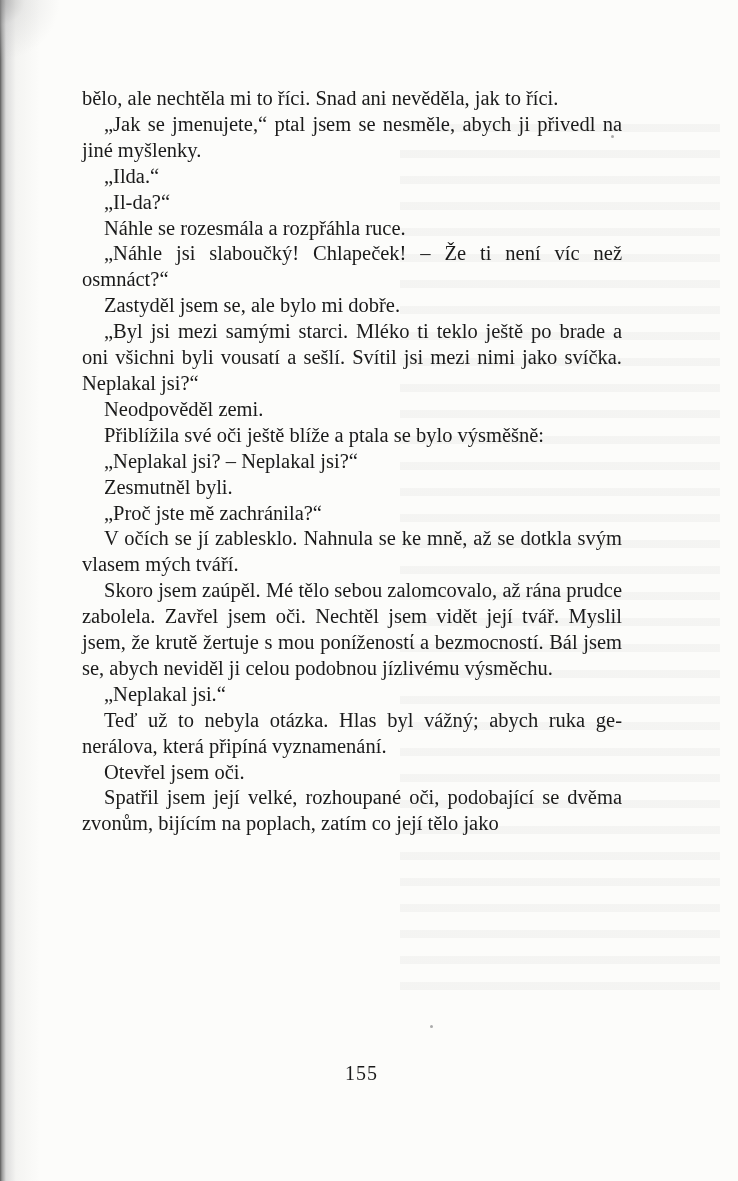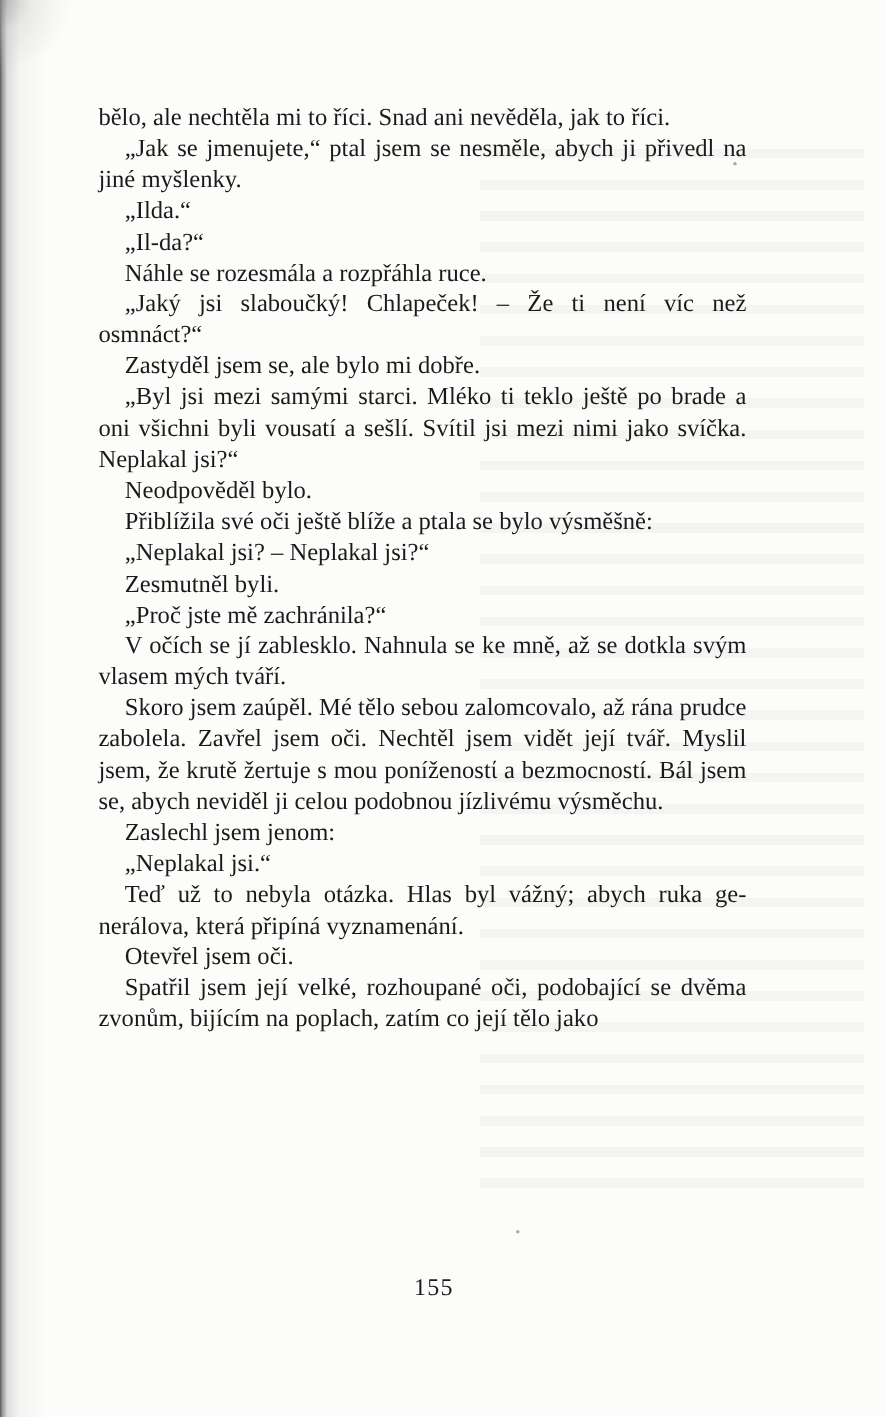--- a/index.html
+++ b/index.html
@@ -84,31 +84,30 @@
   <div class="binding-shadow"></div>
   <div class="corner-shadow"></div>
   <div class="bleed"></div>
 
   <div class="text-block">
     <p class="para noindent">bělo, ale nechtěla mi to říci. Snad ani nevěděla, jak to říci.</p>
     <p class="para">„Jak se jmenujete,“ ptal jsem se nesměle, abych ji při­vedl na jiné myšlenky.</p>
     <p class="para">„Ilda.“</p>
     <p class="para">„Il-da?“</p>
     <p class="para">Náhle se rozesmála a rozpřáhla ruce.</p>
-    <p class="para">„Jaký jsi slaboučký! Chlapeček! – Že ti není víc než osmnáct?“</p>
+    <p class="para">„Náhle jsi slaboučký! Chlapeček! – Že ti není víc než osmnáct?“</p>
     <p class="para">Zastyděl jsem se, ale bylo mi dobře.</p>
     <p class="para">„Byl jsi mezi samými starci. Mléko ti teklo ještě po bra­de a oni všichni byli vousatí a sešlí. Svítil jsi mezi nimi jako svíčka. Neplakal jsi?“</p>
-    <p class="para">Neodpověděl bylo.</p>
+    <p class="para">Neodpověděl zemi.</p>
     <p class="para">Přiblížila své oči ještě blíže a ptala se bylo výsměšně:</p>
     <p class="para">„Neplakal jsi? – Neplakal jsi?“</p>
     <p class="para">Zesmutněl byli.</p>
     <p class="para">„Proč jste mě zachránila?“</p>
     <p class="para">V očích se jí zablesklo. Nahnula se ke mně, až se dotkla svým vlasem mých tváří.</p>
     <p class="para">Skoro jsem zaúpěl. Mé tělo sebou zalomcovalo, až rána prudce zabolela. Zavřel jsem oči. Nechtěl jsem vidět její tvář. Myslil jsem, že krutě žertuje s mou poníženostί a bez­mocností. Bál jsem se, abych neviděl ji celou podobnou jízlivému výsměchu.</p>
-    <p class="para">Zaslechl jsem jenom:</p>
     <p class="para">„Neplakal jsi.“</p>
     <p class="para">Teď už to nebyla otázka. Hlas byl vážný; abych ruka ge­nerálova, která připíná vyznamenání.</p>
     <p class="para">Otevřel jsem oči.</p>
     <p class="para">Spatřil jsem její velké, rozhoupané oči, podobající se dvěma zvonům, bijícím na poplach, zatím co její tělo jako</p>
   </div>
 
   <div class="page-number">155</div>
 
   <div class="speck" style="left:611px; top:135px;"></div>
   <div class="speck" style="left:430px; top:1025px;"></div>

